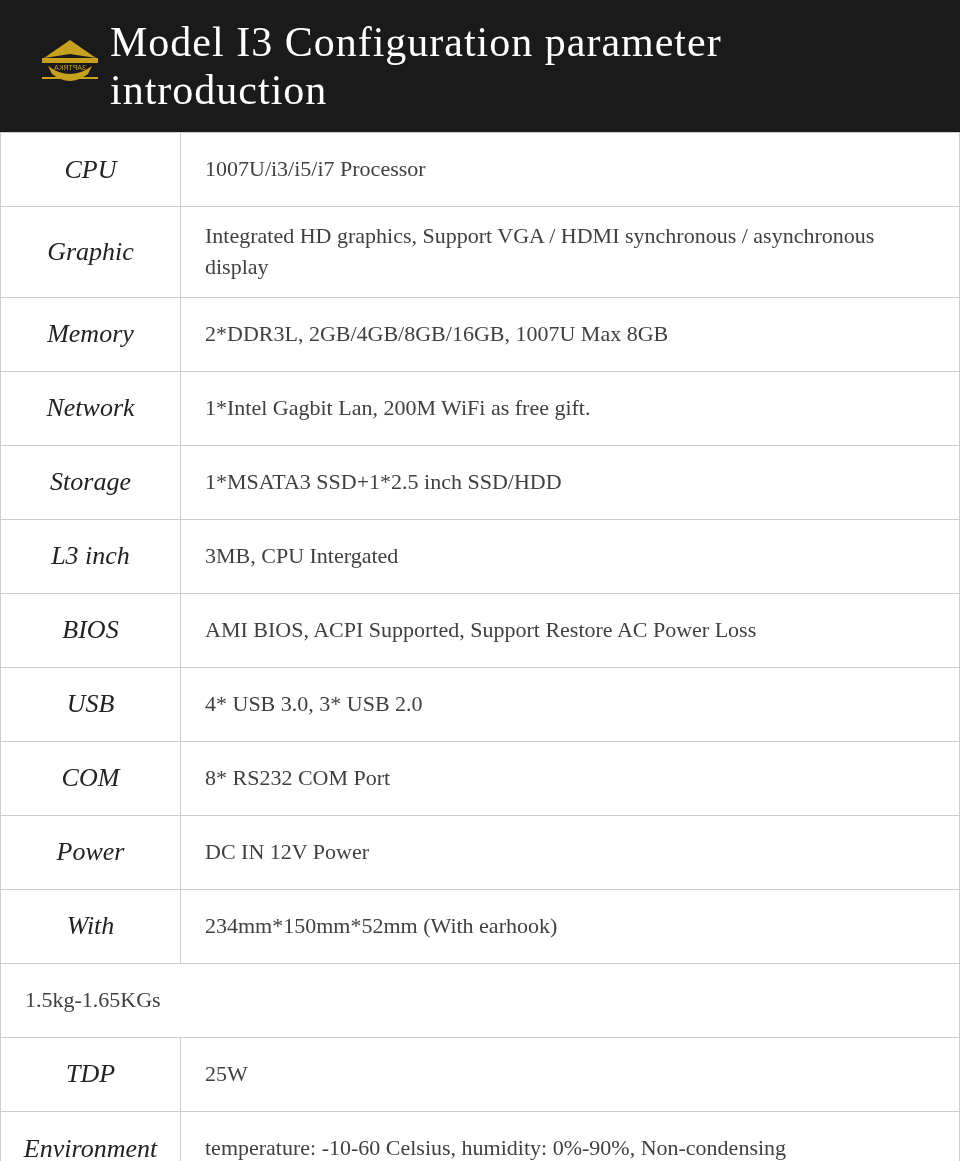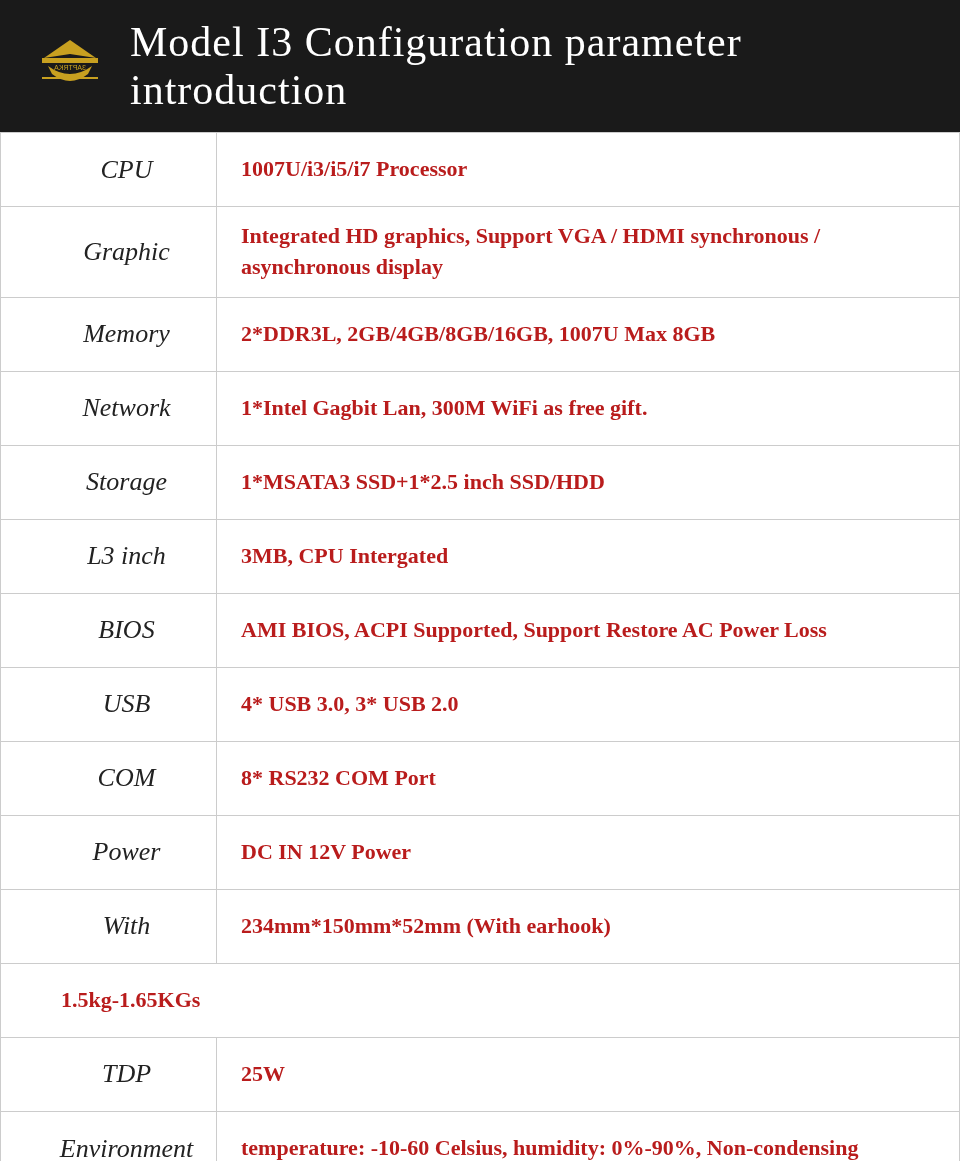--- a/index.html
+++ b/index.html
@@ -8,21 +8,20 @@
       background: #f5f5f5;
       width: 960px;
     }
 
     .header {
       background: #1a1a1a;
       color: #ffffff;
       display: flex;
       align-items: center;
       padding: 18px 30px;
-      gap: 20px;
     }
 
     .logo-area {
       display: flex;
       align-items: center;
       justify-content: center;
       min-width: 80px;
     }
 
     .logo-svg {
@@ -40,21 +39,20 @@
     .table-container {
       background: #ffffff;
       border: 1px solid #cccccc;
       margin: 0;
     }
 
     .spec-row {
       display: flex;
       border-bottom: 1px solid #cccccc;
       min-height: 74px;
-      padding-left: 36px;
     }
 
     .spec-row:last-child {
       border-bottom: none;
     }
 
     .spec-label {
       width: 180px;
       min-width: 180px;
       display: flex;
@@ -67,23 +65,22 @@
       border-right: 1px solid #cccccc;
       text-align: center;
     }
 
     .spec-value {
       flex: 1;
       display: flex;
       align-items: center;
       padding: 14px 24px;
       font-size: 22px;
-      color: #b91c1c;
+      color: #404040;
       line-height: 1.4;
-      font-weight: bold;
     }
   </style>
 </head>
 <body>
 
 <div class="header">
   <div class="logo-area">
 
     <svg class="logo-svg" viewBox="0 0 72 60" xmlns="http://www.w3.org/2000/svg">
 
@@ -115,21 +112,21 @@
     <div class="spec-row">
       <div class="spec-label">Graphic</div>
       <div class="spec-value">Integrated HD graphics, Support VGA / HDMI synchronous / asynchronous display</div>
     </div>
     <div class="spec-row">
       <div class="spec-label">Memory</div>
       <div class="spec-value">2*DDR3L, 2GB/4GB/8GB/16GB, 1007U Max 8GB</div>
     </div>
     <div class="spec-row">
       <div class="spec-label">Network</div>
-      <div class="spec-value">1*Intel Gagbit Lan, 300M WiFi as free gift.</div>
+      <div class="spec-value">1*Intel Gagbit Lan, 200M WiFi as free gift.</div>
     </div>
     <div class="spec-row">
       <div class="spec-label">Storage</div>
       <div class="spec-value">1*MSATA3 SSD+1*2.5 inch SSD/HDD</div>
     </div>
     <div class="spec-row">
       <div class="spec-label">L3 inch</div>
       <div class="spec-value">3MB, CPU Intergated</div>
     </div>
     <div class="spec-row">

